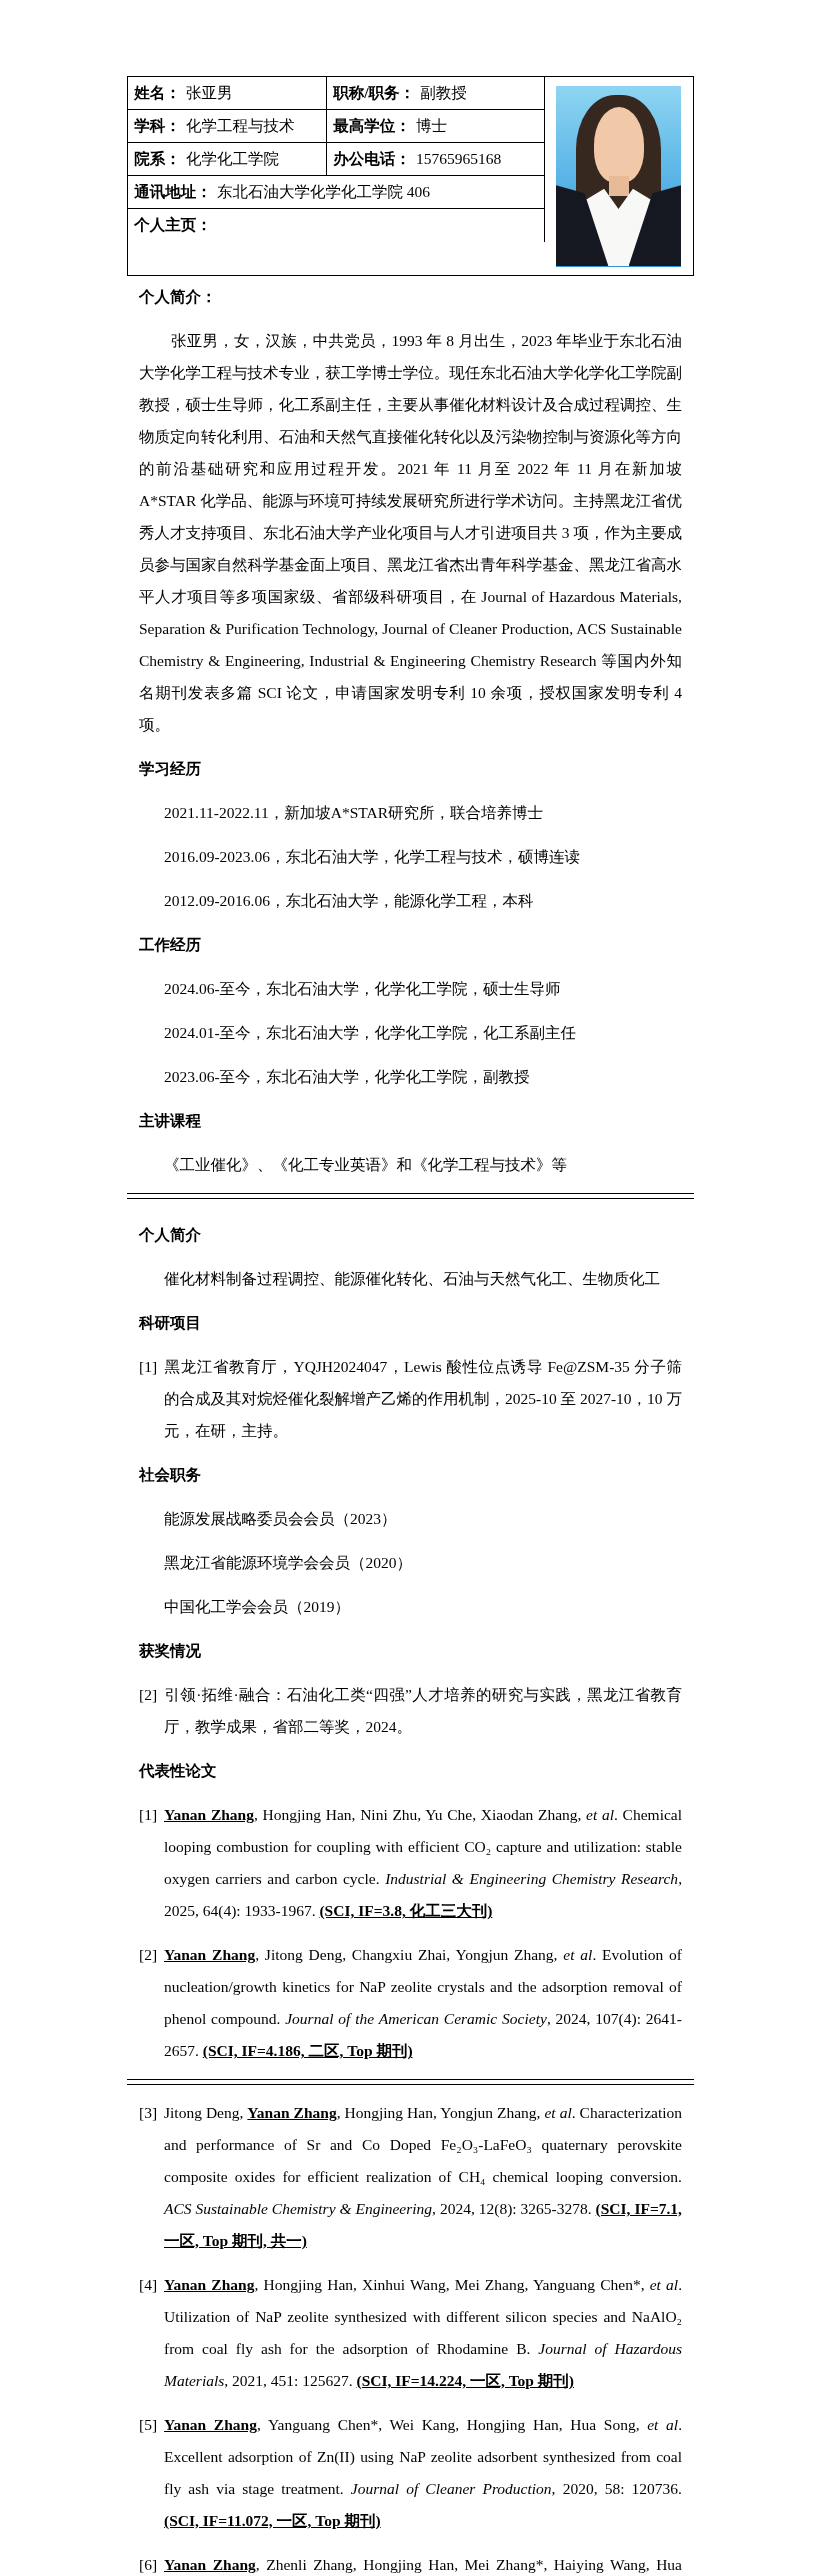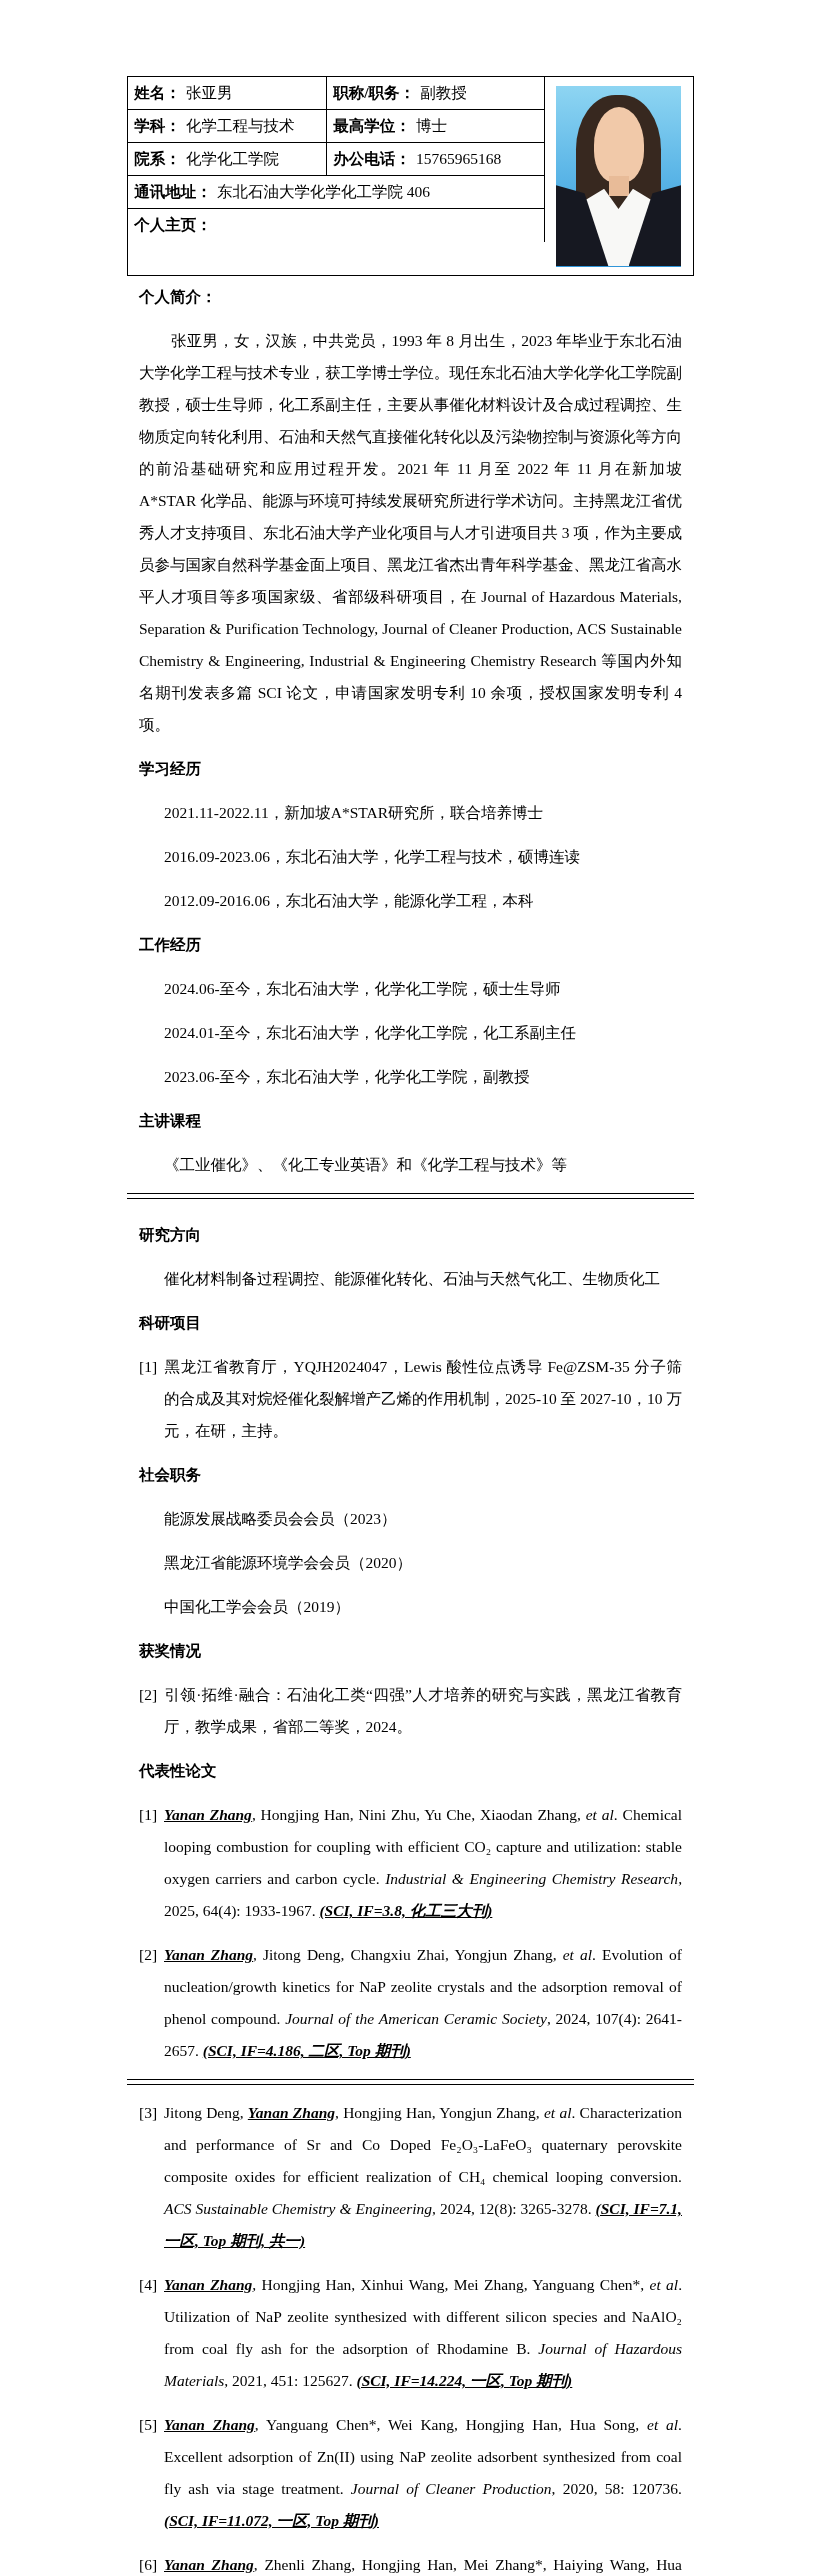--- a/index.html
+++ b/index.html
@@ -8,21 +8,21 @@
   .content{position:absolute;left:127px;top:76px;width:567px;
            font-size:15.5px;line-height:32px;text-align:justify;}
   p{margin:12px;}
   .sec-h{font-weight:bold;margin-top:5.2px;text-align:left;}
   .sp40{margin-top:20.6px;}
   .mt14{margin-top:7.2px;}
   .indent{padding-left:25px;}
   .first-indent{text-indent:32px;}
   .item{padding-left:25px;}
   .num{display:inline-block;width:25px;margin-left:-25px;text-align:left;}
-  .hl{font-weight:bold;text-decoration:underline;font-style:italic;}
+  .hl{font-weight:bold;text-decoration:underline;}
   .it{font-style:italic;}
   
   .pb{height:3.6px;border-top:1px solid #000;border-bottom:1px solid #000;margin-top:9.3px;}
   .pb-mid{margin-bottom:7.2px;}
   
   .info{display:grid;grid-template-columns:199px 218px 147px;grid-auto-rows:33px;
         border:1px solid #000;line-height:normal;text-align:right;}
   .cell{border-right:1px solid #000;border-bottom:1px solid #000;
         display:flex;align-items:center;padding:0 6.2px;gap:5.2px;font-size:15.5px;overflow:hidden;white-space:nowrap;}
   .cell .lbl{font-weight:bold;white-space:nowrap;}
@@ -106,21 +106,21 @@
   <p class="sec-h">工作经历</p>
   <p class="indent">2024.06-至今，东北石油大学，化学化工学院，硕士生导师</p>
   <p class="indent">2024.01-至今，东北石油大学，化学化工学院，化工系副主任</p>
   <p class="indent">2023.06-至今，东北石油大学，化学化工学院，副教授</p>
 
   <p class="sec-h">主讲课程</p>
   <p class="indent mt14">《工业催化》、《化工专业英语》和《化学工程与技术》等</p>
 
   <div class="pb"></div>
 
-  <p class="sec-h sp40">研究方向</p>
+  <p class="sec-h sp40">个人简介</p>
   <p class="indent">催化材料制备过程调控、能源催化转化、石油与天然气化工、生物质化工</p>
 
   <p class="sec-h">科研项目</p>
   <p class="item"><span class="num">[1]</span><span>黑龙江省教育厅，YQJH2024047，Lewis 酸性位点诱导 Fe@ZSM-35 分子筛的合成及其对烷烃催化裂解增产乙烯的作用机制，2025-10 至 2027-10，10 万元，在研，主持。</span></p>
 
   <p class="sec-h">社会职务</p>
   <p class="indent">能源发展战略委员会会员（2023）</p>
   <p class="indent">黑龙江省能源环境学会会员（2020）</p>
   <p class="indent">中国化工学会会员（2019）</p>
 

